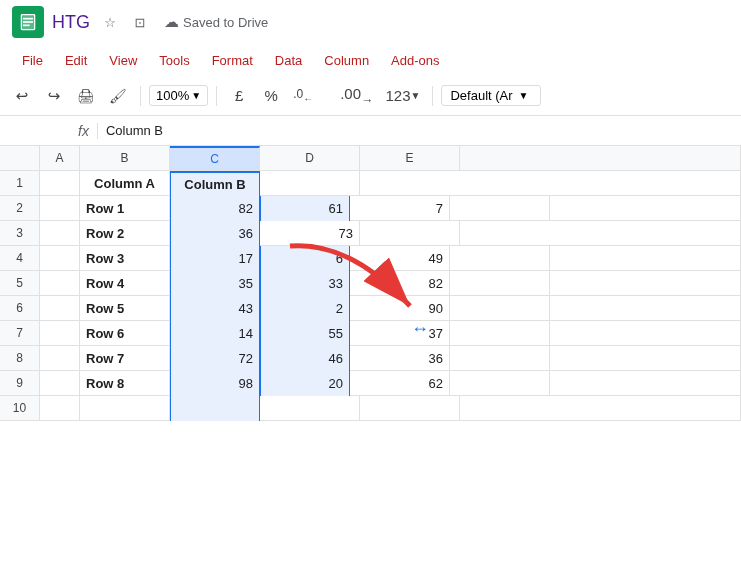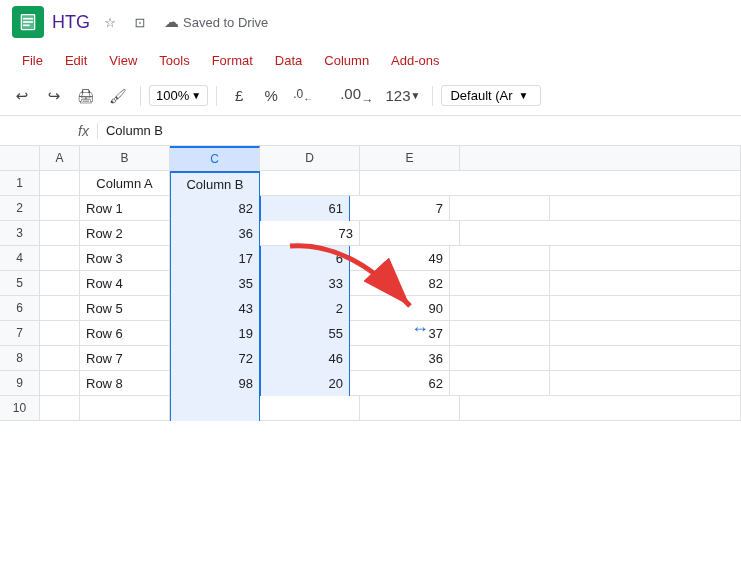--- a/index.html
+++ b/index.html
@@ -196,21 +196,21 @@
       border-right: 1px solid #e0e0e0;
       cursor: cell;
       position: relative;
       overflow: hidden;
     }
     .cell.col-b { width: 90px; min-width: 90px; }
     .cell.col-c { width: 90px; min-width: 90px; }
     .cell.col-d { width: 100px; min-width: 100px; }
     .cell.col-e { width: 100px; min-width: 100px; }
 
-    .cell.bold { font-weight: normal; }
+    .cell.bold { font-weight: bold; }
     .cell.right { justify-content: flex-end; }
     .cell.center { justify-content: center; }
 
     
     .cell.col-c-selected {
       background: #e8f0fe;
       border-left: 1px solid #1a73e8;
       border-right: 1px solid #1a73e8;
     }
 
@@ -421,21 +421,21 @@
       <div class="cell col-c right col-c-selected">2</div>
       <div class="cell col-d right">90</div>
       <div class="cell col-e"></div>
       <div class="cell" style="flex:1;"></div>
     </div>
 
     <div class="grid-row">
       <div class="row-num">7</div>
       <div class="cell col-b bold" style="width:40px;min-width:40px;"></div>
       <div class="cell col-b bold">Row 6</div>
-      <div class="cell col-b right col-c-selected">19</div>
+      <div class="cell col-b right col-c-selected">14</div>
       <div class="cell col-c right col-c-selected">55</div>
       <div class="cell col-d right">37</div>
       <div class="cell col-e"></div>
       <div class="cell" style="flex:1;"></div>
     </div>
 
     <div class="grid-row">
       <div class="row-num">8</div>
       <div class="cell col-b bold" style="width:40px;min-width:40px;"></div>
       <div class="cell col-b bold">Row 7</div>

